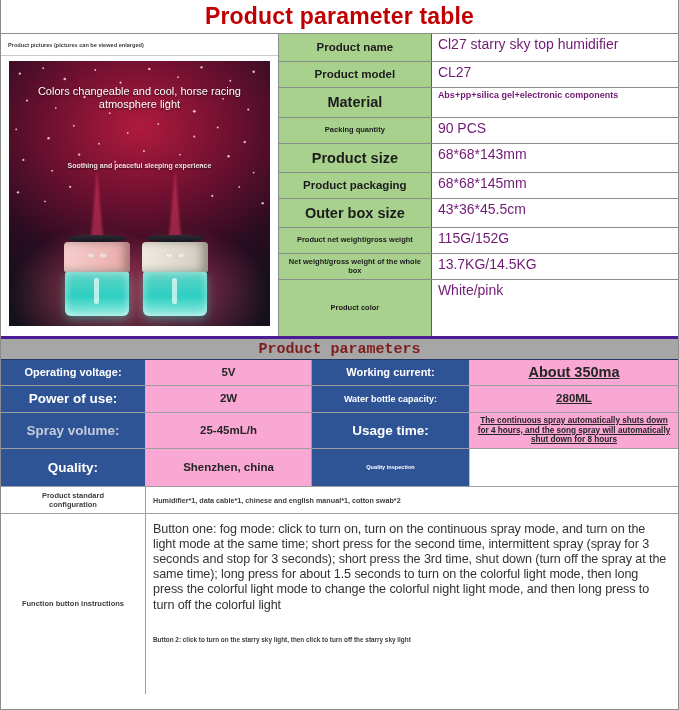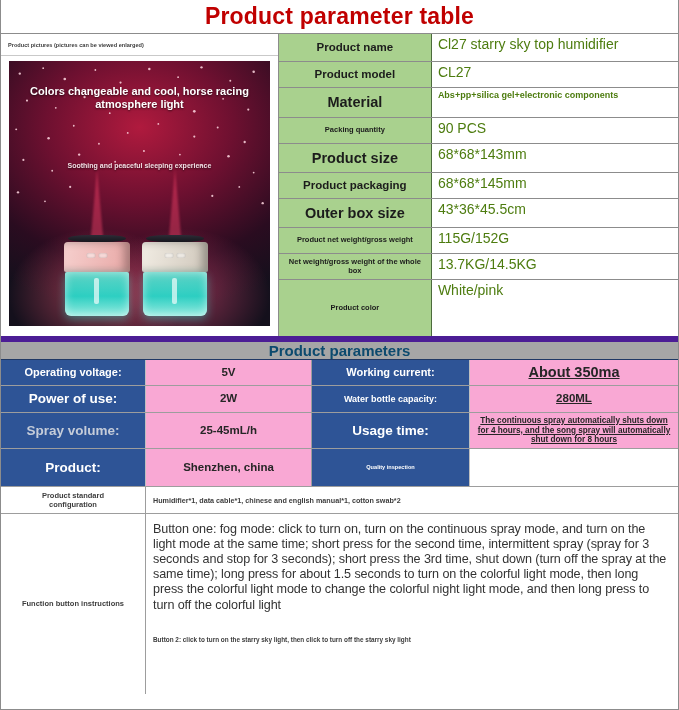--- a/index.html
+++ b/index.html
@@ -64,21 +64,21 @@
       radial-gradient(ellipse 55% 40% at 34% 88%, rgba(255,90,120,0.55), rgba(255,90,120,0) 62%),
       radial-gradient(ellipse 55% 40% at 66% 88%, rgba(255,80,130,0.5), rgba(255,80,130,0) 62%),
       radial-gradient(ellipse 90% 70% at 50% 25%, #b01a3e 0%, #6d1030 40%, #2a0c20 75%, #14101c 100%);
   }
   .stars { position: absolute; inset: 0; opacity: .85; }
   .promo-main {
     position: absolute; top: 9%; left: 0; right: 0;
     text-align: center;
     color: #ffffff;
     font-size: 11px;
-    font-weight: bold;
+    font-weight: normal;
     line-height: 1.18;
     text-shadow: 0 1px 2px rgba(0,0,0,.6);
   }
   .promo-sub {
     position: absolute; top: 38%; left: 0; right: 0;
     text-align: center;
     color: #f2dfe4;
     font-size: 7px;
     font-weight: bold;
     line-height: 1.25;
@@ -144,43 +144,43 @@
     display: flex; align-items: center; justify-content: center;
     text-align: center;
     color: #1c1c1c; font-weight: bold;
     padding: 2px 4px;
     line-height: 1.12;
   }
   .spec-val {
     flex: 1;
     display: flex; align-items: flex-start;
     padding: 2px 4px 2px 6px;
-    color: #4d7c0f;
+    color: #701a75;
     background: #fff;
   }
   .s-big   { font-size: 14.5px; }
   .s-mid   { font-size: 11.5px; }
   .s-small { font-size: 7.5px; }
   .v-big   { font-size: 14px; }
   .v-small { font-size: 9px; font-weight: bold; }
   .r-h28 { height: 28px; }
   .r-h26 { height: 26px; }
   .r-h28b { height: 29px; }
   .r-h30 { height: 30px; }
   .r-h56 { height: 56px; }
   .spec-val.top-align { align-items: flex-start; padding-top: 2px; }
 
   
   .params-band {
     height: 24px;
     background: #a6a6a6;
-    border-top: 6px solid #4c1d95;
+    border-top: 3px solid #4c1d95;
     border-bottom: 1px solid #1f3864;
     display: flex; align-items: center; justify-content: center;
-    color: #0c4a6e; font-size: 15px; font-weight: bold;
+    color: #7f1d1d; font-size: 15px; font-weight: bold; font-family: Liberation Mono, monospace;
   }
 
   
   .pgrid { display: flex; flex-direction: column; }
   .prow { display: flex; border-bottom: 1px solid #9d9d9d; }
   .pk {
     background: #2e5496;
     color: #ffffff;
     display: flex; align-items: center; justify-content: center;
     text-align: center; font-weight: bold;
@@ -395,21 +395,21 @@
       <div class="pk w-k2 k-sm">Water bottle capacity:</div>
       <div class="pv w-v2 v-md last">280ML</div>
     </div>
     <div class="prow pr-h36">
       <div class="pk w-k1 k-lg k-dim">Spray volume:</div>
       <div class="pv w-v1 v-md">25-45mL/h</div>
       <div class="pk w-k2 k-lg">Usage time:</div>
       <div class="pv w-v2 v-xs last">The continuous spray automatically shuts down for 4 hours, and the song spray will automatically shut down for 8 hours</div>
     </div>
     <div class="prow pr-h38">
-      <div class="pk w-k1 k-lg">Product:</div>
+      <div class="pk w-k1 k-lg">Quality:</div>
       <div class="pv w-v1 v-md">Shenzhen, china</div>
       <div class="pk w-k2 k-xs">Quality inspection</div>
     </div>
   </div>
 
   <div class="crow config">
     <div class="ckey">Product standard configuration</div>
     <div class="cval">Humidifier*1, data cable*1, chinese and english manual*1, cotton swab*2</div>
   </div>
 

